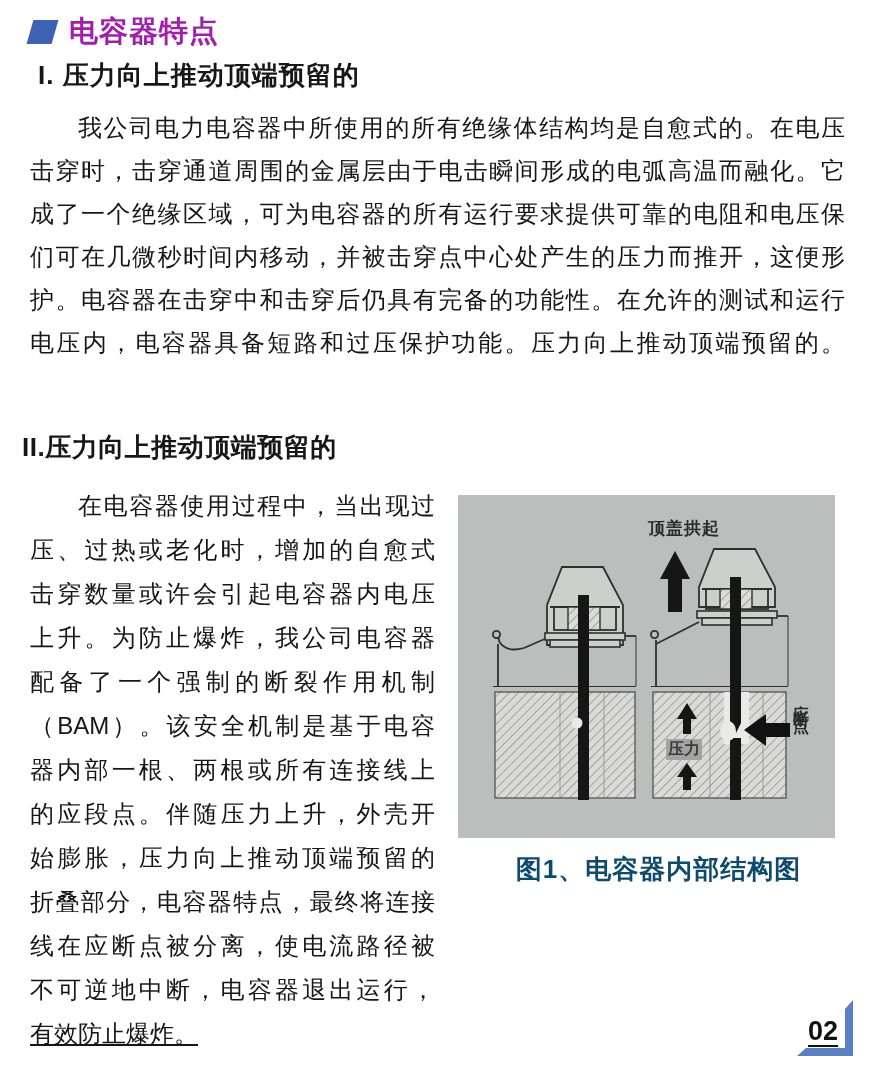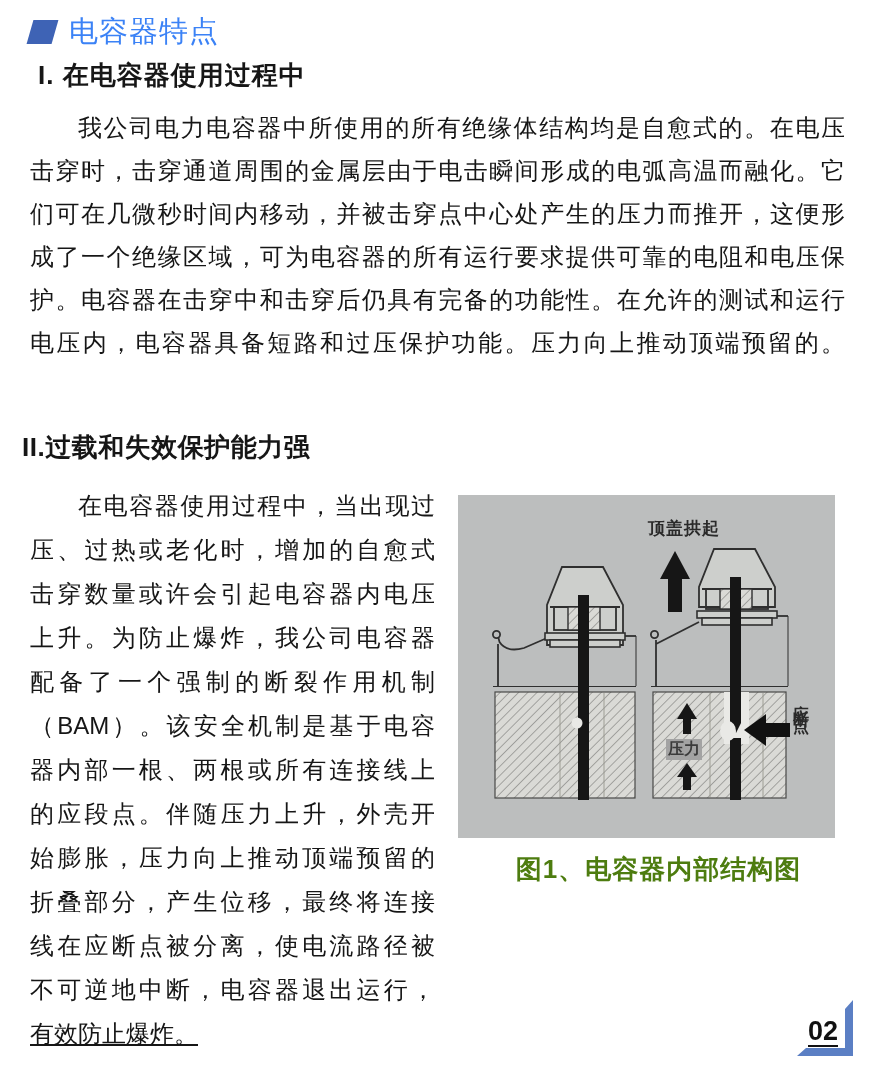--- a/index.html
+++ b/index.html
@@ -16,23 +16,23 @@
 
   
   .hdr { position: absolute; left: 30px; top: 12px; display: flex; align-items: center; }
   .hdr-icon {
     width: 25px; height: 24px;
     background: #3e63b5;
     transform: skewX(-16deg);
     margin-right: 14px;
   }
   .hdr-title {
-    color: #3b82f6;
+    color: #a21caf;
     font-size: 29px;
-    font-weight: normal;
+    font-weight: bold;
     letter-spacing: 1px;
   }
 
   
   .sec1-h { position: absolute; left: 38px; top: 58px; font-size: 26px; font-weight: bold; color: #161616; letter-spacing: 1px; }
   .sec2-h { position: absolute; left: 22px; top: 430px; font-size: 26px; font-weight: bold; color: #161616; letter-spacing: 0.5px; }
 
   
   .para1 { position: absolute; left: 30px; top: 106px; width: 815px; }
   .para1 .jline {
@@ -60,21 +60,21 @@
     font-size: 16px; font-weight: bold; color: #3a3a3a;
   }
   .fig-label-break {
     position: absolute; left: 332px; top: 196px;
     writing-mode: vertical-rl;
     font-size: 16px; font-weight: bold; color: #2a2a2a;
     letter-spacing: 7px;
   }
   .fig-caption {
     position: absolute; left: 470px; top: 852px; width: 377px;
-    text-align: center; font-size: 26px; font-weight: bold; color: #4d7c0f;
+    text-align: center; font-size: 26px; font-weight: bold; color: #0c4a6e;
     letter-spacing: 1px;
   }
 
   
   .corner { position: absolute; right: 21px; bottom: 11px; width: 56px; height: 56px; }
   .page-num {
     position: absolute; right: 36px; bottom: 20px;
     font-size: 27px; font-weight: bold; color: #111;
     border-bottom: 2px solid #111;
     line-height: 1.05;
@@ -83,42 +83,42 @@
 </head>
 <body>
 
 <div class="page">
 
   <div class="hdr">
     <span class="hdr-icon"></span>
     <span class="hdr-title">电容器特点</span>
   </div>
 
-  <div class="sec1-h">I. 在电容器使用过程中</div>
+  <div class="sec1-h">I. 压力向上推动顶端预留的</div>
   <div class="para1">
     <div class="jline indent">我公司电力电容器中所使用的所有绝缘体结构均是自愈式的。在电压</div>
     <div class="jline">击穿时，击穿通道周围的金属层由于电击瞬间形成的电弧高温而融化。它</div>
+    <div class="jline">成了一个绝缘区域，可为电容器的所有运行要求提供可靠的电阻和电压保</div>
     <div class="jline">们可在几微秒时间内移动，并被击穿点中心处产生的压力而推开，这便形</div>
-    <div class="jline">成了一个绝缘区域，可为电容器的所有运行要求提供可靠的电阻和电压保</div>
     <div class="jline">护。电容器在击穿中和击穿后仍具有完备的功能性。在允许的测试和运行</div>
     <div class="jline">电压内，电容器具备短路和过压保护功能。压力向上推动顶端预留的。</div>
   </div>
 
-  <div class="sec2-h">II.过载和失效保护能力强</div>
+  <div class="sec2-h">II.压力向上推动顶端预留的</div>
   <div class="colL">
     <div class="jline indent">在电容器使用过程中，当出现过</div>
     <div class="jline">压、过热或老化时，增加的自愈式</div>
     <div class="jline">击穿数量或许会引起电容器内电压</div>
     <div class="jline">上升。为防止爆炸，我公司电容器</div>
     <div class="jline">配备了一个强制的断裂作用机制</div>
     <div class="jline">（BAM）。该安全机制是基于电容</div>
     <div class="jline">器内部一根、两根或所有连接线上</div>
     <div class="jline">的应段点。伴随压力上升，外壳开</div>
     <div class="jline">始膨胀，压力向上推动顶端预留的</div>
-    <div class="jline">折叠部分，产生位移，最终将连接</div>
+    <div class="jline">折叠部分，电容器特点，最终将连接</div>
     <div class="jline">线在应断点被分离，使电流路径被</div>
     <div class="jline">不可逆地中断，电容器退出运行，</div>
     <div class="jline last">有效防止爆炸。</div>
   </div>
 
   <div class="figure-wrap">
     <svg viewBox="0 0 377 343" width="377" height="343">
       <defs>
         <pattern id="hatch" width="6.5" height="6.5" patternUnits="userSpaceOnUse" patternTransform="rotate(45)">
           <rect width="6.5" height="6.5" fill="#dadad6"></rect>

